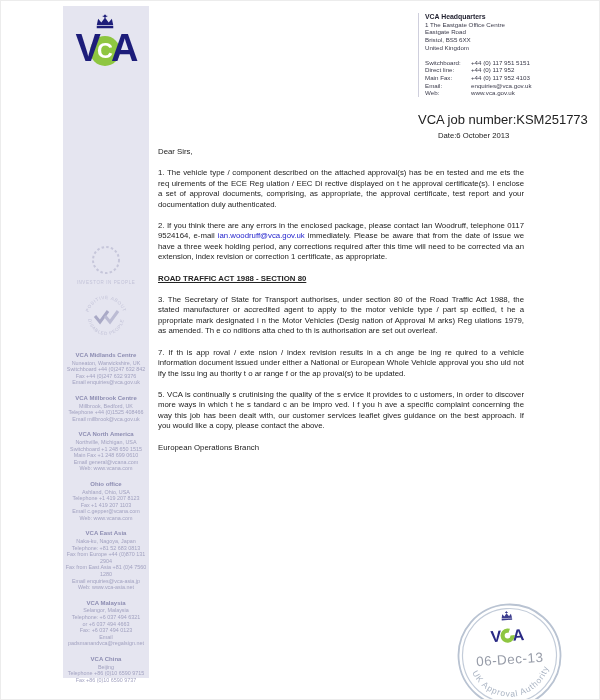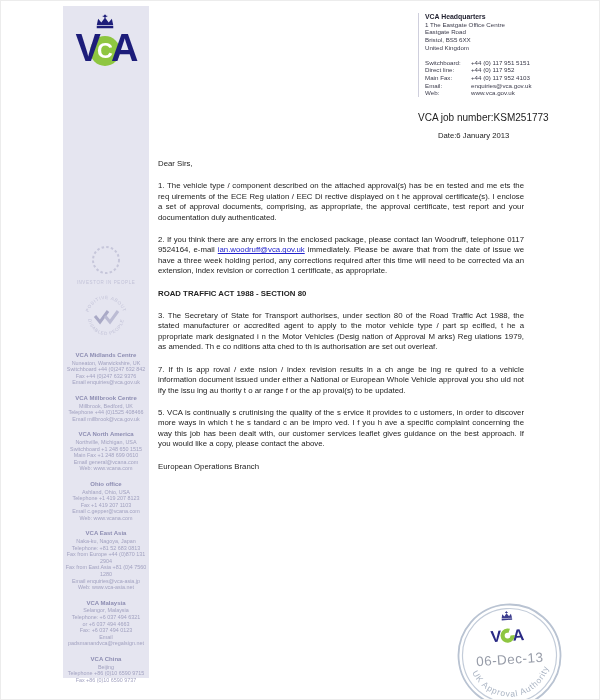--- a/index.html
+++ b/index.html
@@ -23,33 +23,33 @@
   .offices{position:absolute;top:346px;left:0;width:86px;display:flex;flex-direction:column;align-items:center;}
   .office{margin-bottom:9px;text-align:center;font-size:5.4px;line-height:6.6px;color:#a2a2c0;}
   .office .name{font-weight:bold;font-size:6px;color:#8d8db2;margin-bottom:1px;}
 
   
   .hq{position:absolute;left:417px;top:12px;width:172px;border-left:1px solid #cfcfdd;
       padding-left:6px;font-size:6.2px;line-height:7.7px;color:#3a3a4a;}
   .hq .title{font-weight:bold;font-size:6.9px;color:#1f1f2e;}
   .hq .contacts{margin-top:7px;display:grid;grid-template-columns:46px auto;}
 
-  .jobnum{position:absolute;left:417px;top:111px;font-size:10px;color:#222;}
+  .jobnum{position:absolute;left:417px;top:111px;font-size:13px;color:#222;}
   .dateline{position:absolute;left:437px;top:130px;font-size:7.7px;color:#222;}
 
   
   .body{position:absolute;left:157px;top:146px;width:366px;font-size:7.8px;line-height:10.4px;
         color:#232323;text-align:justify;}
-  .body p{margin:12px 0 11px;}
+  .body p{margin:0 0 11px;}
   .salutation{margin:0 0 3px;}
-  .heading{font-weight:bold;margin:0 0 9px;}
+  .heading{font-weight:bold;margin:0 0 9px;text-decoration:underline;}
   .p-last{margin:0 0 22px;}
   .closing{margin:0 0 41px;}
   .signature{margin:0;}
-  a.email-link{color:#2222cc;text-decoration:underline;cursor:pointer;}
+  a.email-link{color:#2222cc;cursor:pointer;}
 
   
   .stamp{position:absolute;left:451px;top:597px;transform:rotate(-4deg);}
 </style>
 </head>
 <body>
 
 <div id="page">
 
   <div class="side-col">
@@ -158,21 +158,21 @@
       <span>Main Fax:</span>
       <span>+44 (0) 117 952 4103</span>
       <span>Email:</span>
       <span>enquiries@vca.gov.uk</span>
       <span>Web:</span>
       <span>www.vca.gov.uk</span>
     </div>
   </div>
 
   <div class="jobnum">VCA job number:KSM251773</div>
-  <div class="dateline">Date:6 January 2013</div>
+  <div class="dateline">Date:6 October 2013</div>
 
   <div class="body">
     <p class="salutation">Dear Sirs,</p>
     <p>1. The vehicle type / component described on the attached approval(s) has be en tested and me ets the req uirements of the ECE Reg ulation / EEC Di rective displayed on t he approval certificate(s). I enclose a set of approval documents, comprising, as appropriate, the approval certificate, test report and your documentation duly authenticated.</p>
     <p><span>2. If you think there are any errors in the enclosed package, please contact Ian Woodruff, telephone 0117 9524164, e-mail </span><a class="email-link">ian.woodruff@vca.gov.uk</a><span> immediately. Please be aware that from the date of issue we have a three week holding period, any corrections required after this time will need to be corrected via an extension, index revision or correction 1 certificate, as appropriate.</span></p>
     <p class="heading">ROAD TRAFFIC ACT 1988 - SECTION 80</p>
     <p>3. The Secretary of State for Transport authorises, under section 80 of the Road Traffic Act 1988, the stated manufacturer or accredited agent to apply to the motor vehicle type / part sp ecified, t he a ppropriate mark designated i n the Motor Vehicles (Desig nation of Approval M arks) Reg ulations 1979, as amended. Th e co nditions atta ched to th is authorisation are set out overleaf.</p>
     <p>7. If th is app roval / exte nsion / index revision results in a ch ange be ing re quired to a vehicle information document issued under either a National or European Whole Vehicle approval you sho uld not ify the issu ing au thority t o ar range f or the ap proval(s) to be updated.</p>
     <p class="p-last">5. VCA is continually s crutinising the quality of the s ervice it provides to c ustomers, in order to discover more ways in which t he s tandard c an be impro ved. I f you h ave a specific complaint concerning the way this job has been dealt with, our customer services leaflet gives guidance on the best approach. If you would like a copy, please contact the above.</p>
     <p class="signature">European Operations Branch</p>

